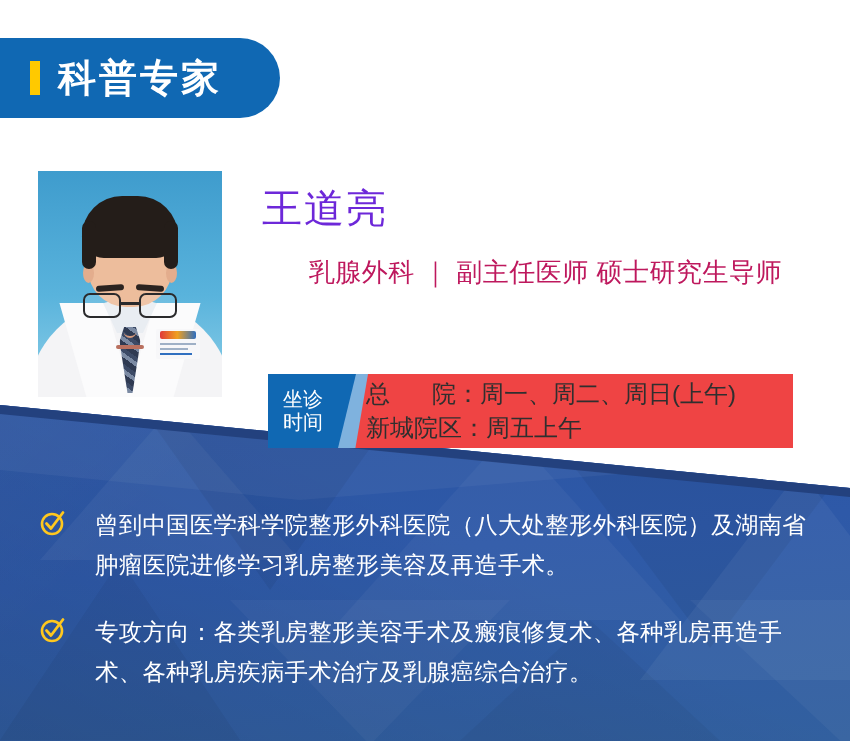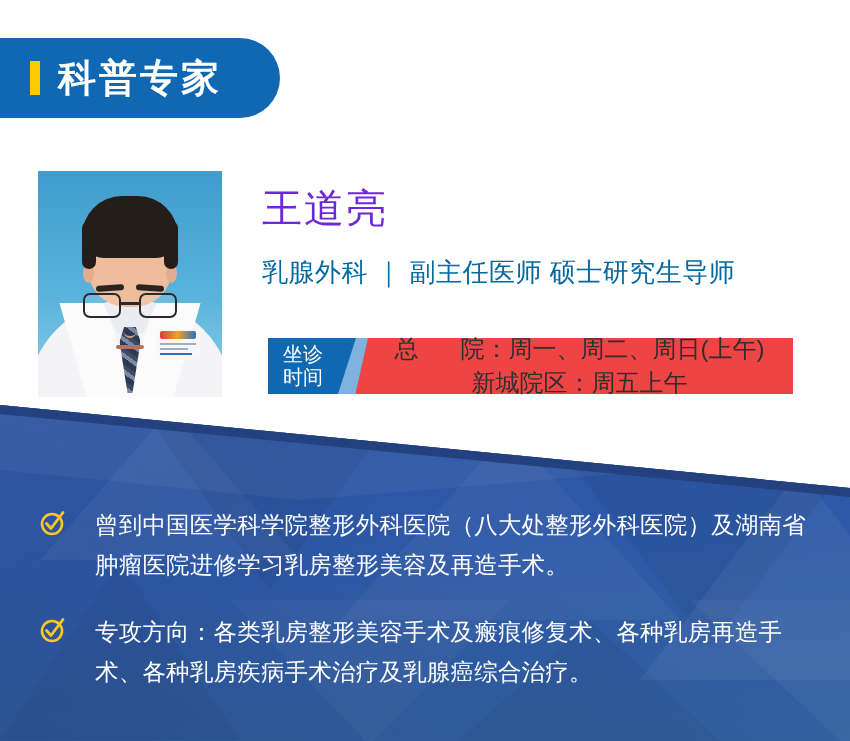--- a/index.html
+++ b/index.html
@@ -320,37 +320,36 @@
     font-weight: normal;
     color: #6d28d9;
     letter-spacing: 2px;
     line-height: 1.1;
   }
   .credentials {
     position: absolute;
     left: 262px;
     top: 252px;
     width: 520px;
-    text-align: left;
-    color: #0369a1;
+    text-align: right;
+    color: #be185d;
     font-size: 26px;
     line-height: 1.55;
   }
   .cred-line { white-space: nowrap; }
   .cred-line.l1 { letter-spacing: 0.5px; }
 
   
   .schedule {
     position: absolute;
     left: 268px;
-    top: 338px;
+    top: 374px;
     width: 525px;
-    height: 56px;
+    height: 74px;
     display: flex;
-    text-align: center;
   }
   .sched-label {
     position: relative;
     flex: 0 0 auto;
     width: 70px;
     background: #1068b3;
     color: #ffffff;
     font-size: 20px;
     line-height: 1.15;
     display: flex;

